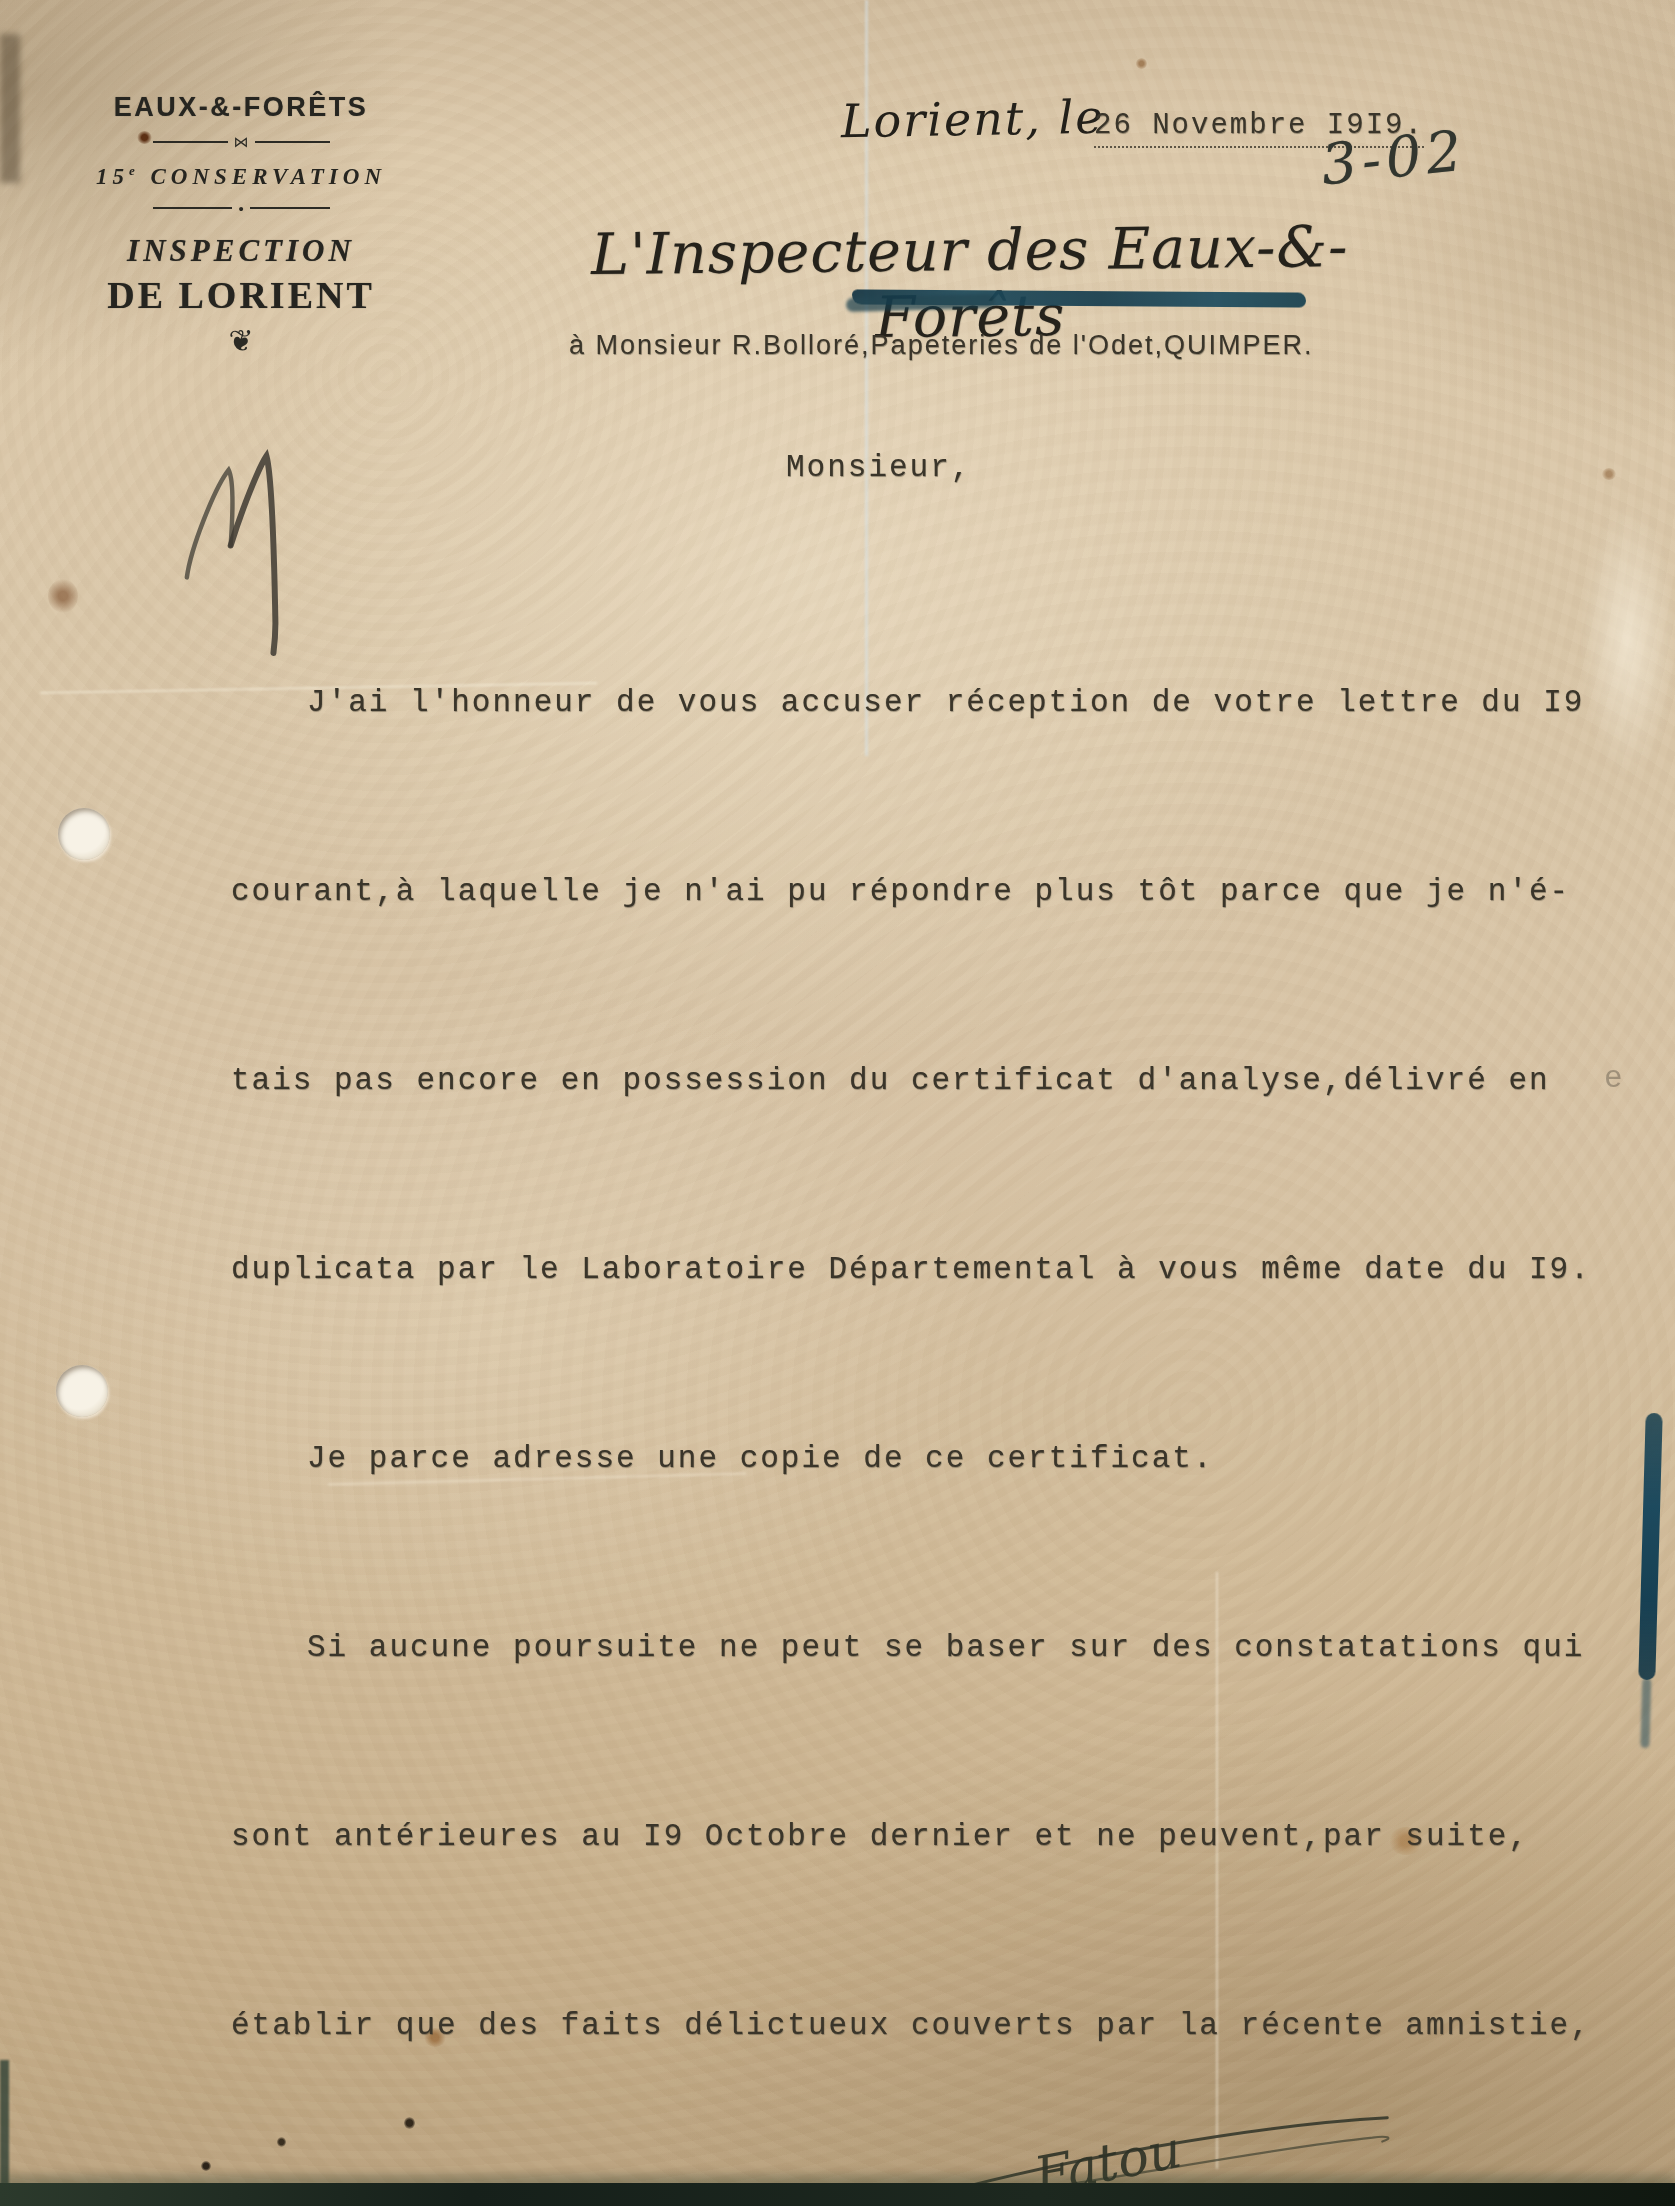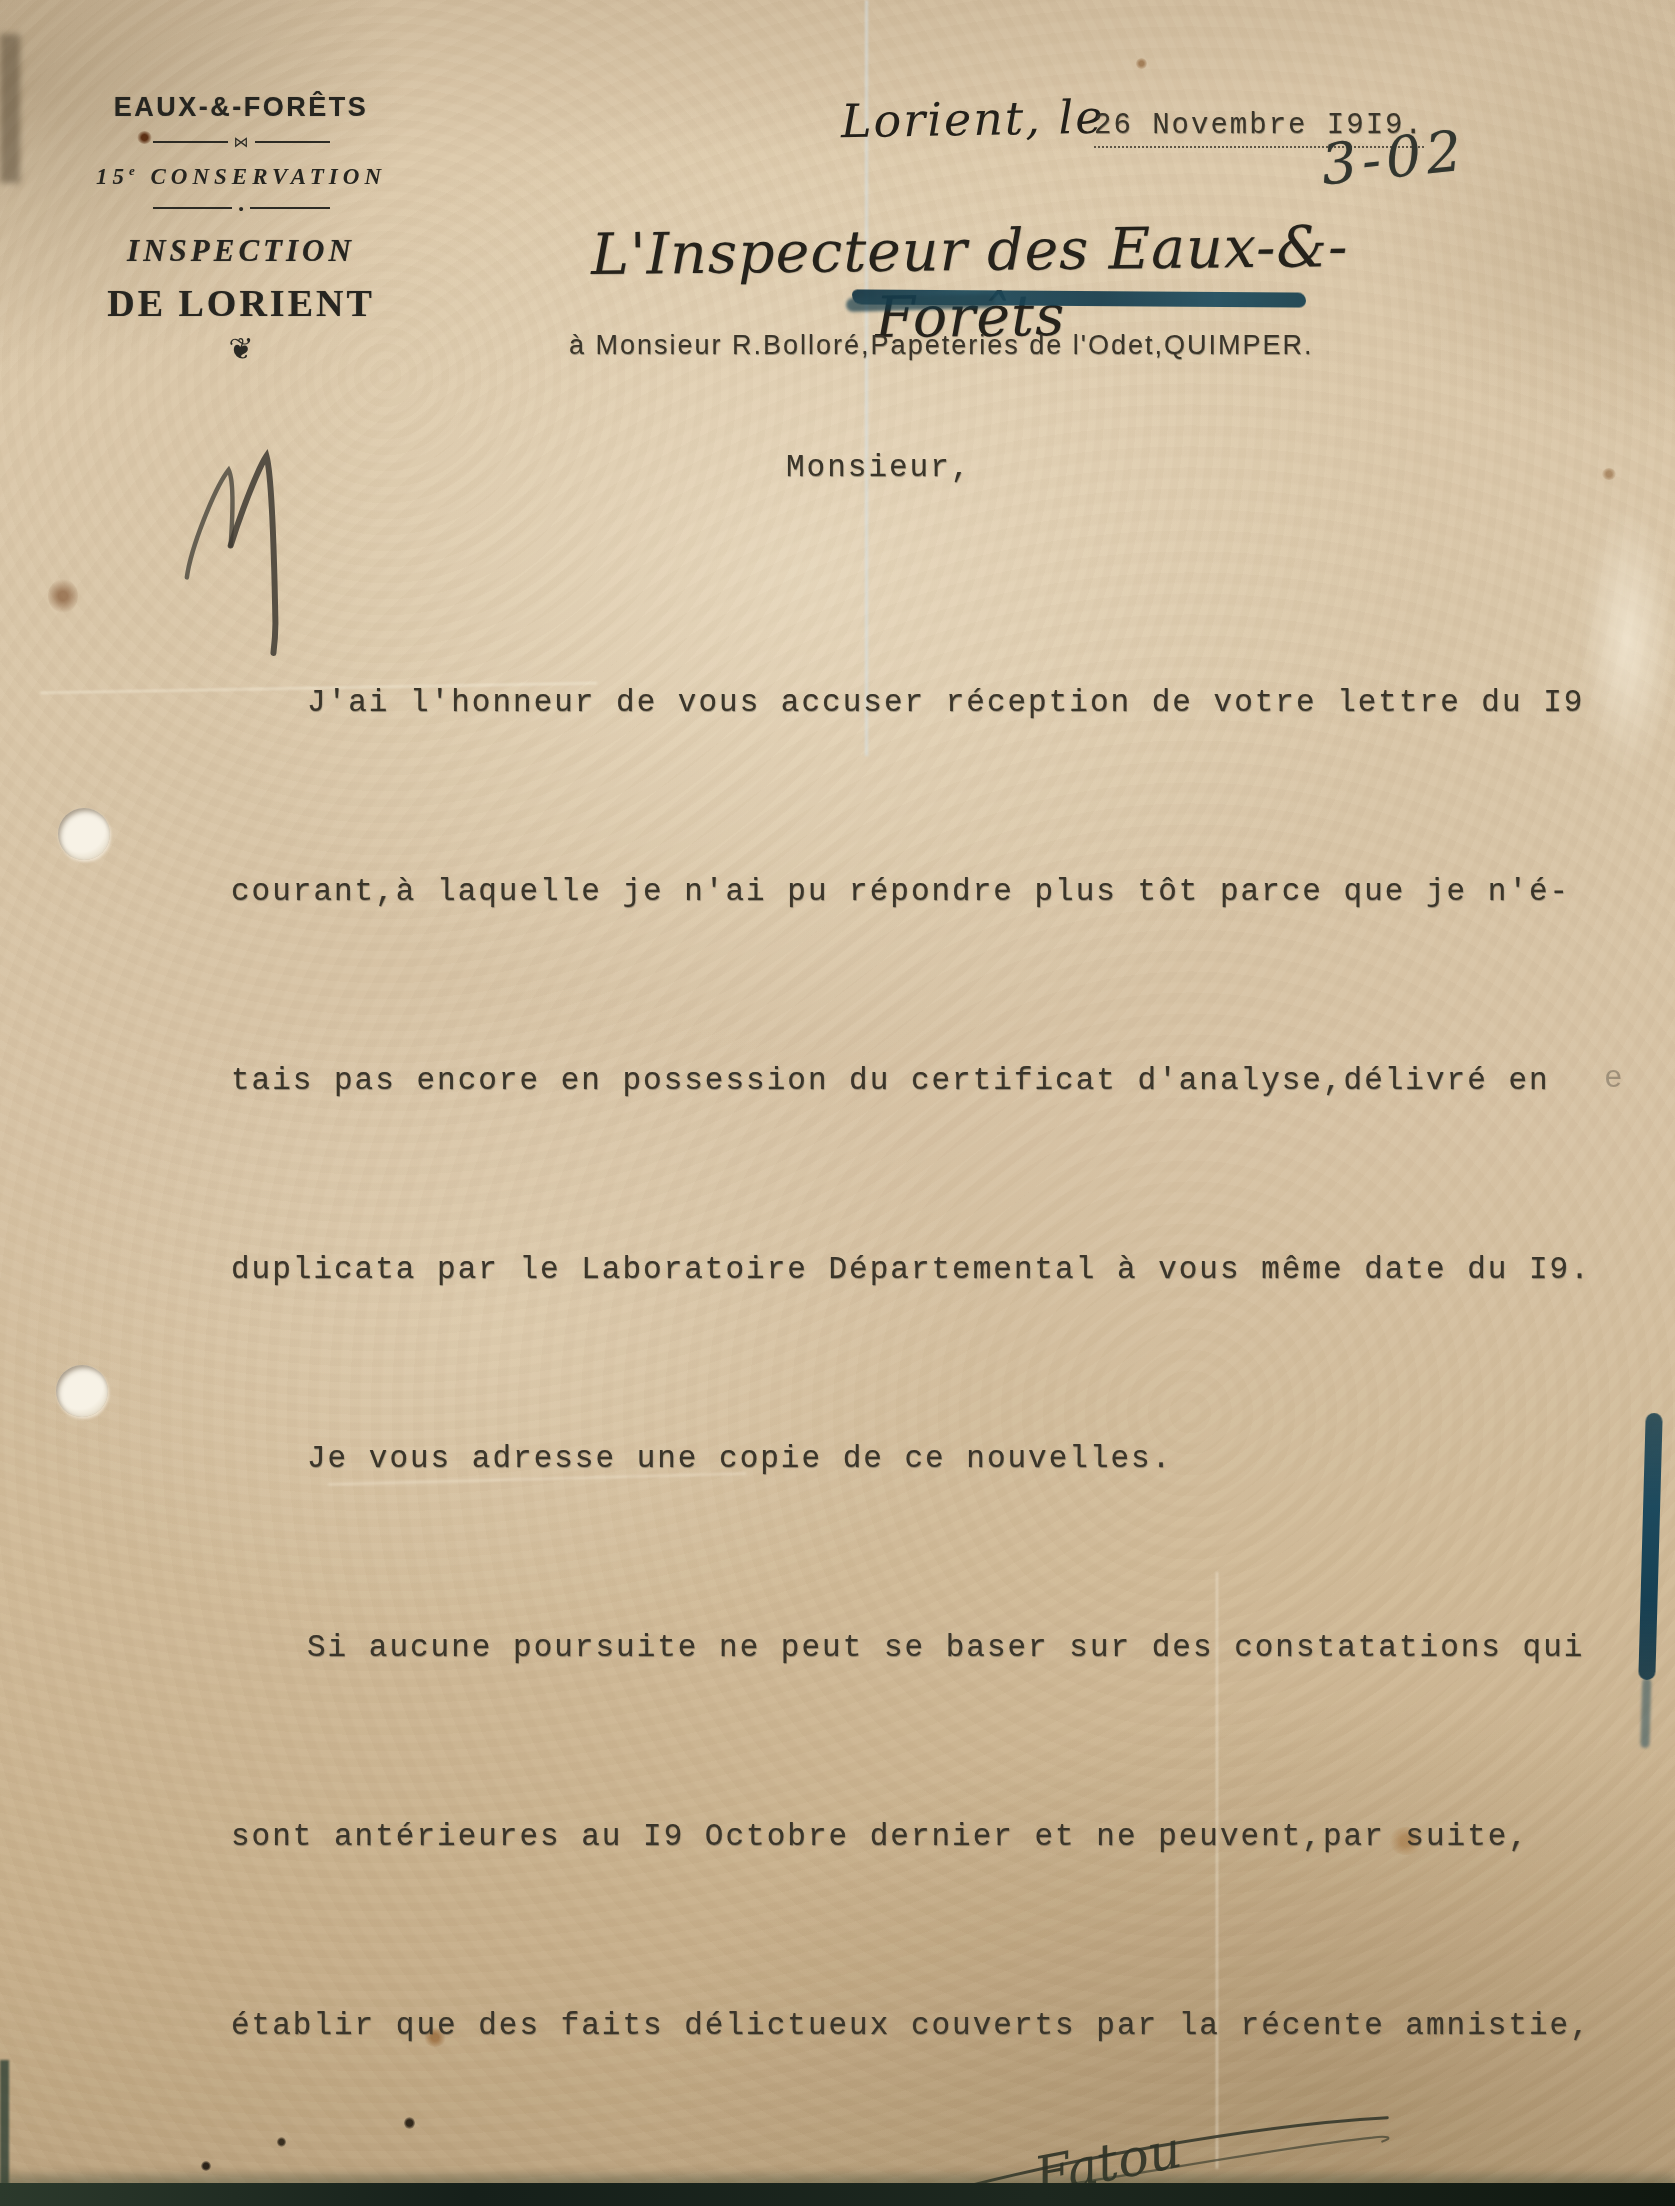--- a/index.html
+++ b/index.html
@@ -51,21 +51,21 @@
   .hole-top{left:58px;top:808px;}
   .hole-bottom{left:56px;top:1365px;}
   
   .letterhead{position:absolute;left:82px;top:92px;width:318px;text-align:center;color:#262520;}
   .lh-main{font-family:"Liberation Sans",sans-serif;font-weight:bold;font-size:27px;letter-spacing:2.5px;text-shadow:0 0 1px rgba(38,37,32,0.5);}
   .lh-divider{display:flex;align-items:center;justify-content:center;margin:10px auto 12px auto;width:189px;color:#2b2a24;font-size:15px;}
   .lh-divider::before,.lh-divider::after{content:"";flex:1;border-top:2px solid #2b2a24;margin:0 6px;}
   .lh-conservation{font-family:"Liberation Serif",serif;font-style:italic;font-size:23px;letter-spacing:5px;font-weight:bold;}
   .lh-conservation sup{font-size:13px;}
   .lh-inspection{font-family:"Liberation Serif",serif;font-weight:bold;font-size:31px;letter-spacing:4px;margin-top:16px;text-shadow:0 0 1px rgba(38,37,32,0.55);font-style:italic;}
-  .lh-lorient{font-family:"Liberation Serif",serif;font-weight:bold;font-size:38px;letter-spacing:3px;margin-top:12px;text-shadow:0 0 1px rgba(38,37,32,0.55);}
+  .lh-lorient{font-family:"Liberation Serif",serif;font-weight:bold;font-size:38px;letter-spacing:3px;margin-top:4px;text-shadow:0 0 1px rgba(38,37,32,0.55);}
   .lh-ornament{font-size:30px;margin-top:6px;color:#2b2a24;}
   
   .place-script{
     position:absolute;left:841px;top:92px;
     font-family:"DejaVu Serif",serif;font-style:italic;
     font-size:46px;color:#23201a;letter-spacing:2px;transform:rotate(-1deg);
   }
   .date-typed{
     position:absolute;left:1094px;top:109px;
     font-family:"Liberation Mono","DejaVu Sans Mono",monospace;
@@ -196,21 +196,21 @@
     <path d="M 72 118 C 84 80, 100 40, 108 28 C 114 50, 116 140, 117 196 C 117 208, 116 218, 115 226" fill="none" stroke="#3e3a31" stroke-width="6" stroke-linecap="round" opacity="0.85"></path>
   </svg>
 
   <div class="greeting">Monsieur,</div>
 
   <div class="body-block">
     <div class="tline ind">J'ai l'honneur de vous accuser réception de votre lettre du I9</div>
     <div class="tline">courant,à laquelle je n'ai pu répondre plus tôt parce que je n'é-</div>
     <div class="tline">tais pas encore en possession du certificat d'analyse,délivré en</div>
     <div class="tline">duplicata par le Laboratoire Départemental à vous même date du I9.</div>
-    <div class="tline ind">Je vous adresse une copie de ce nouvelles.</div>
+    <div class="tline ind">Je parce adresse une copie de ce certificat.</div>
     <div class="tline ind">Si aucune poursuite ne peut se baser sur des constatations qui</div>
     <div class="tline">sont antérieures au I9 Octobre dernier et ne peuvent,par suite,</div>
     <div class="tline">établir que des faits délictueux couverts par la récente amnistie,</div>
     <div class="tline">il n'en serait pas de même s'il venait à résulter de nouvelles</div>
     
     
     
     
     
     

